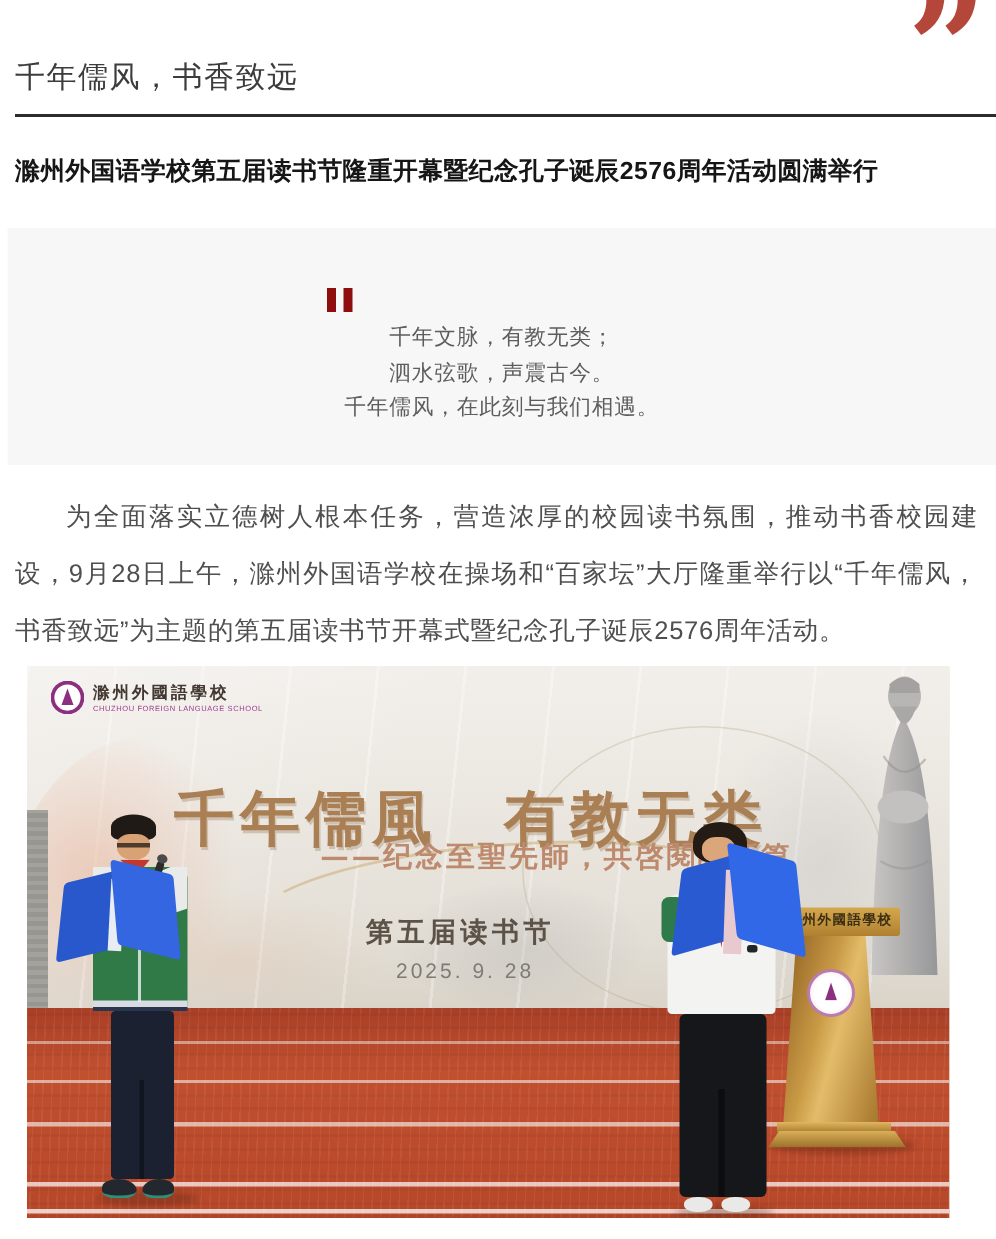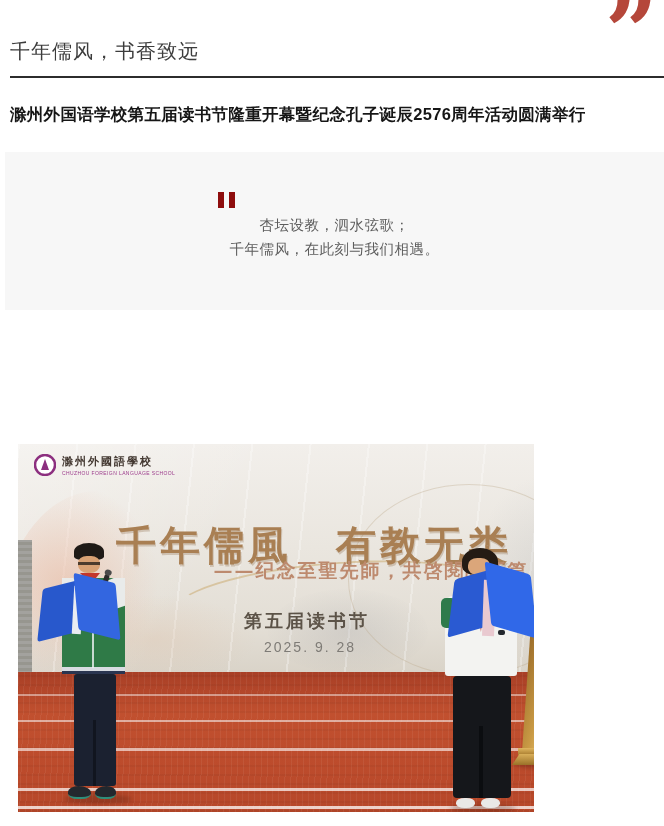--- a/index.html
+++ b/index.html
@@ -22,21 +22,21 @@
   .bars i{display:inline-block;width:6px;height:16px;background:#8e0d0d;margin-right:5px;}
   .ep-lines{position:absolute;left:0;top:62px;width:100%;text-align:center;}
   .ep-lines p{margin:0;font-size:14.5px;line-height:23.5px;color:#5d5d5d;letter-spacing:.5px;}
 
   
   .body-par{position:absolute;left:10px;top:326px;width:642px;margin:0;
             font-size:17px;line-height:38px;color:#4f4f4f;text-indent:2em;
             text-align:justify;letter-spacing:.5px;}
 
   
-  .photo{position:absolute;left:18px;top:444px;width:516px;height:368px;margin:0;
+  .photo{position:absolute;left:18px;top:444px;width:615px;height:368px;margin:0;
          overflow:hidden;background:#e8e4dd;}
 
   
   .banner{position:absolute;left:0;top:0;width:100%;height:230px;
           background:linear-gradient(180deg,#f2efeb 0%,#eae6df 45%,#e3ded5 80%,#d9d3c8 100%);}
   .banner .crease{position:absolute;inset:0;
           background:repeating-linear-gradient(96deg,rgba(255,255,255,.30) 0 2px,transparent 2px 58px),
                      linear-gradient(120deg,rgba(255,255,255,.25),transparent 40%);}
   .swirl{position:absolute;border-radius:50%;}
   .s1{left:-10px;top:45px;width:150px;height:200px;transform:rotate(18deg);
@@ -162,25 +162,27 @@
 
   <div class="kicker">千年儒风，书香致远</div>
   <div class="big-quote">”</div>
   <div class="rule"></div>
 
   <h1 class="title">滁州外国语学校第五届读书节隆重开幕暨纪念孔子诞辰2576周年活动圆满举行</h1>
 
   <div class="epigraph">
     <div class="bars"><i></i><i></i></div>
     <div class="ep-lines">
-      <p>杏坛设教，泗水弦歌；</p>
+      <p>千年文脉，有教无类；</p>
+      <p>泗水弦歌，声震古今。</p>
       <p>千年儒风，在此刻与我们相遇。</p>
     </div>
   </div>
 
+  <p class="body-par">为全面落实立德树人根本任务，营造浓厚的校园读书氛围，推动书香校园建设，9月28日上午，滁州外国语学校在操场和“百家坛”大厅隆重举行以“千年儒风，书香致远”为主题的第五届读书节开幕式暨纪念孔子诞辰2576周年活动。</p>
 
   <figure class="photo">
 
     <div class="banner">
       <div class="crease"></div>
       <div class="swirl s1"></div>
       <div class="swirl s2"></div>
       <div class="swirl s3"></div>
       <div class="swirl s4"></div>
       <div class="arc1"></div>

